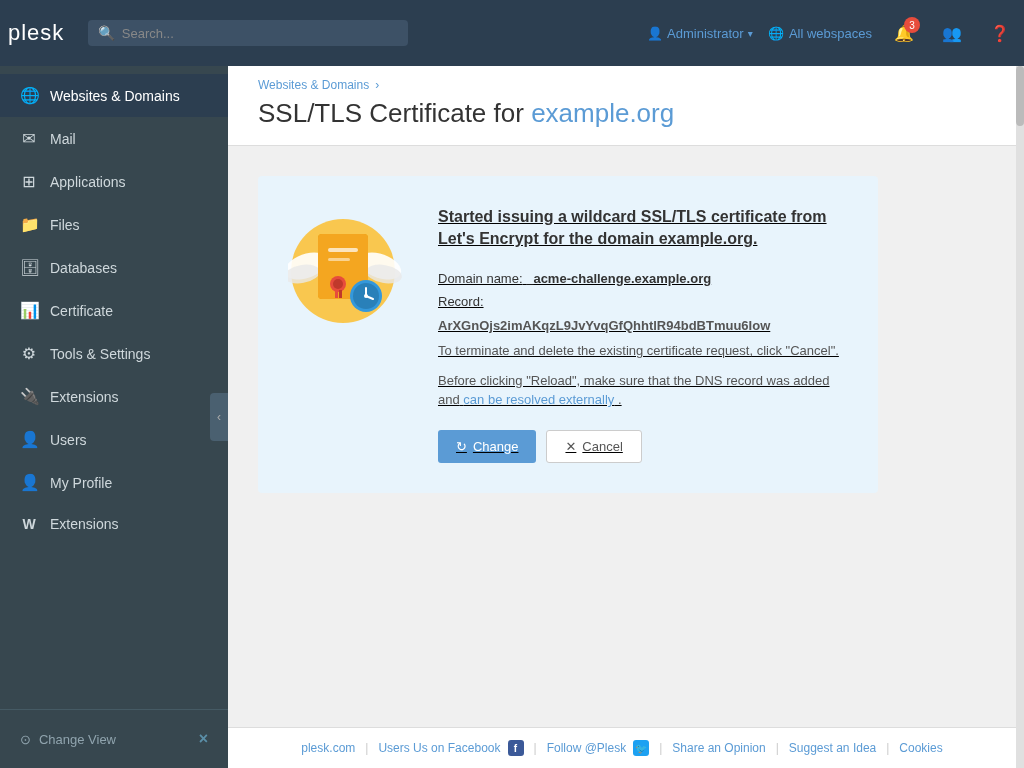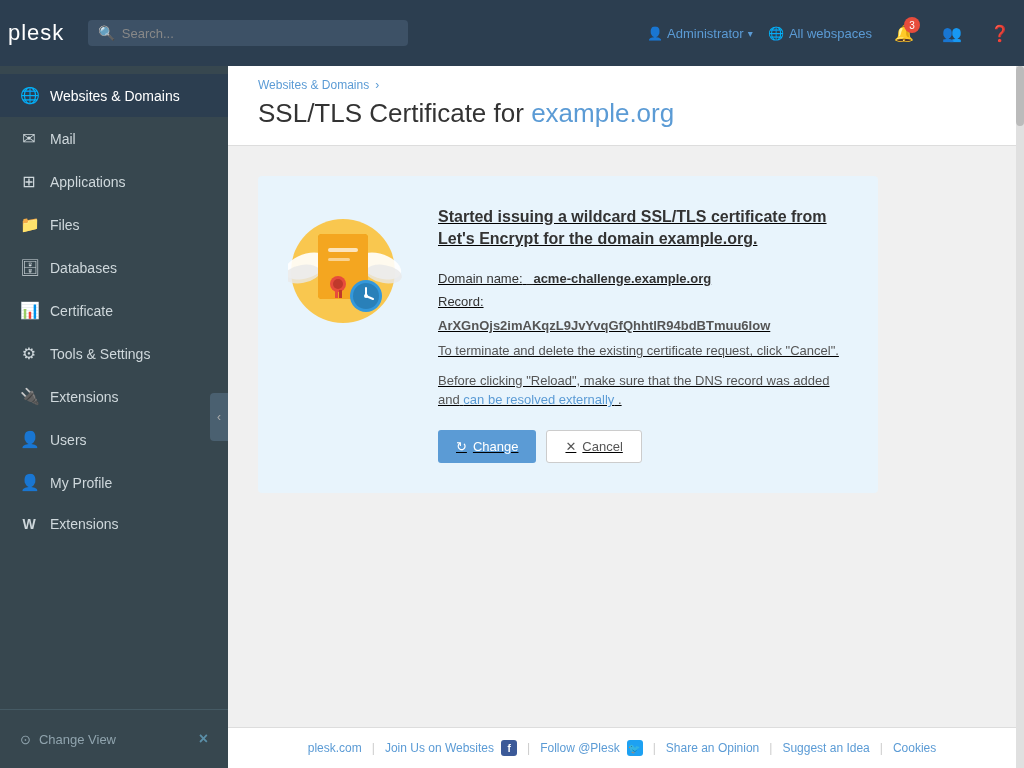--- a/index.html
+++ b/index.html
@@ -497,21 +497,21 @@
         </div>
 
       </div>
 
     </div>
 
     <div class="footer">
       <a href="#">plesk.com</a>
       <span class="sep">|</span>
       <a href="#" style="display:flex; align-items:center; gap:3px;">
-        <span>Join Us on Websites</span>
+        <span>Users Us on Facebook</span>
         <span class="fb-icon">f</span>
       </a>
       <span class="sep">|</span>
       <a href="#" style="display:flex; align-items:center; gap:3px;">
         <span>Follow @Plesk</span>
         <span class="tw-icon">🐦</span>
       </a>
       <span class="sep">|</span>
       <a href="#">Share an Opinion</a>
       <span class="sep">|</span>

